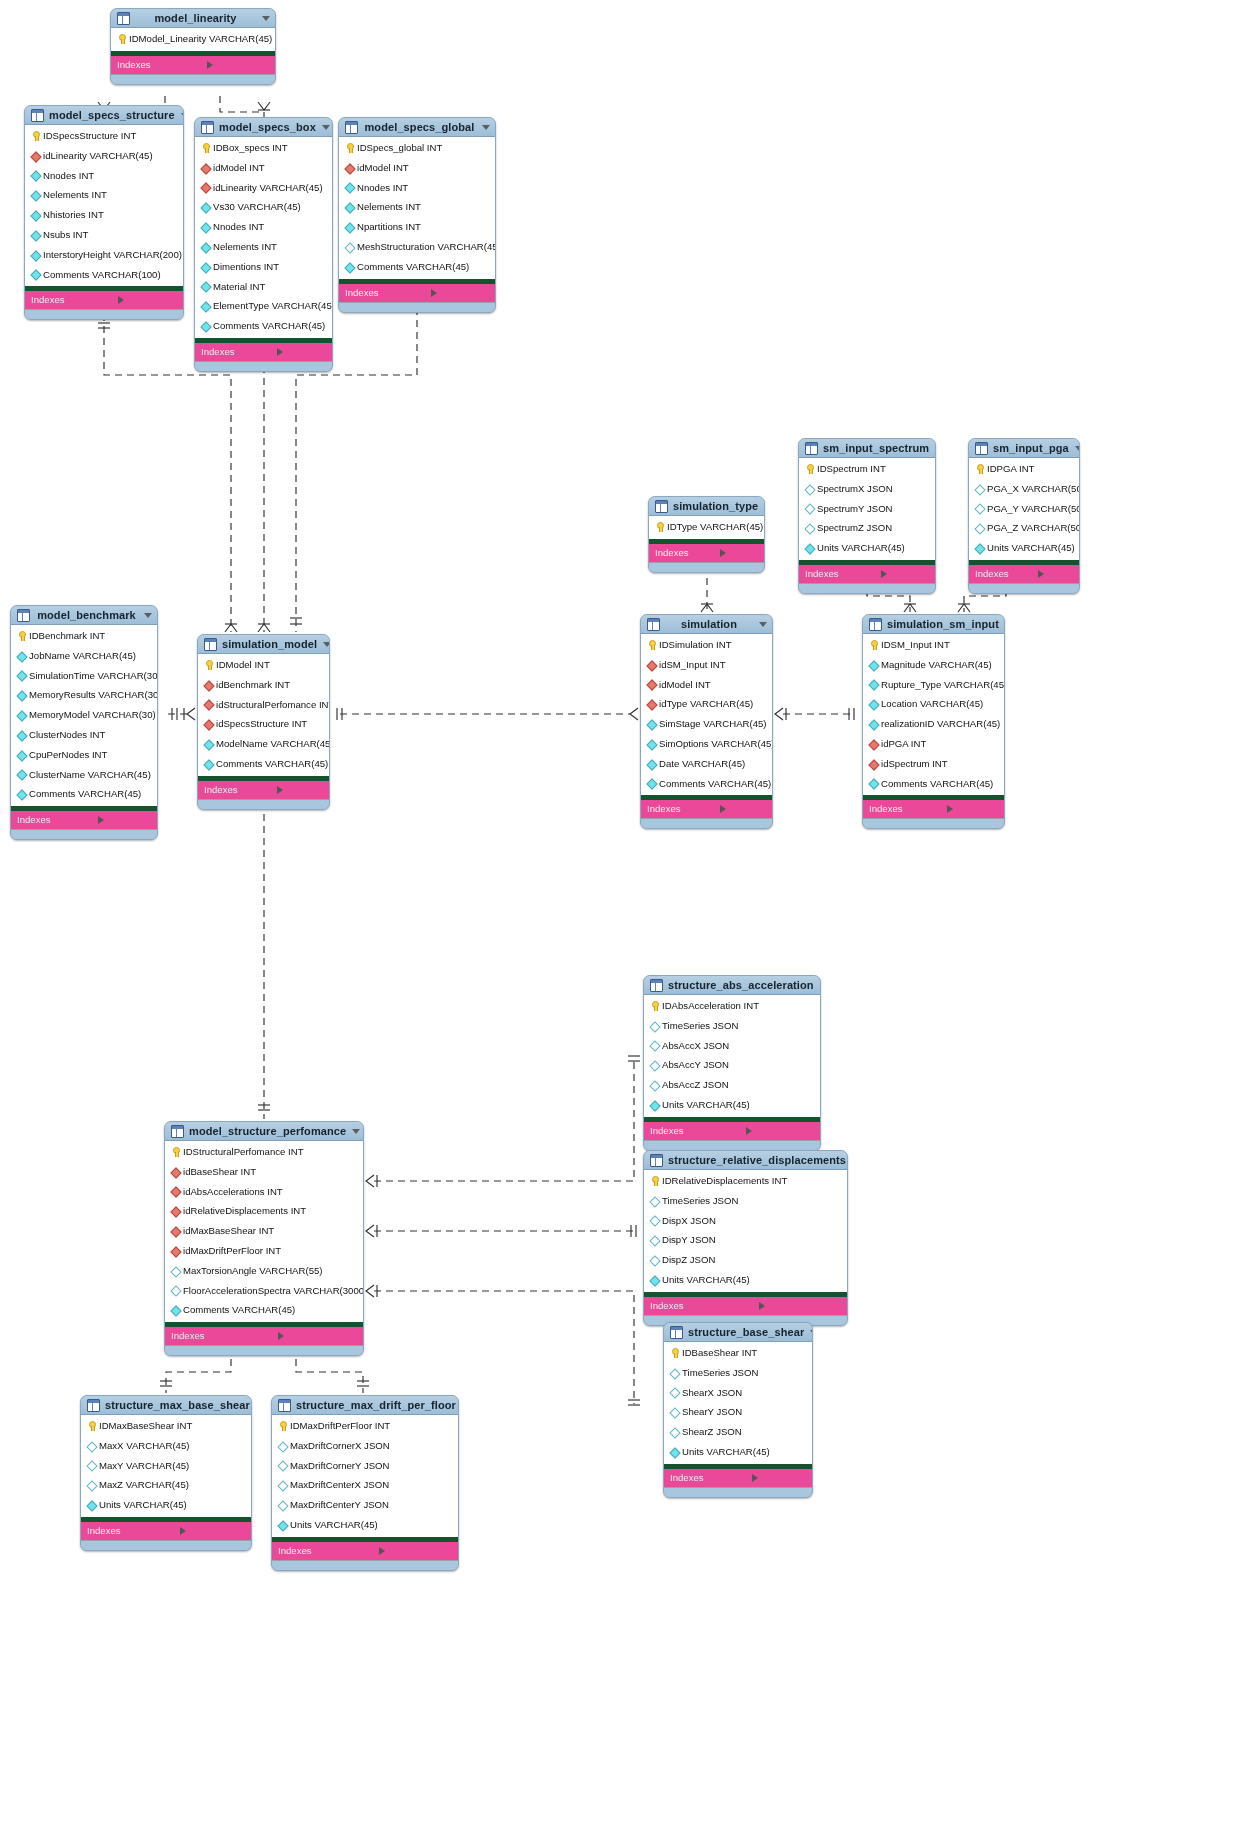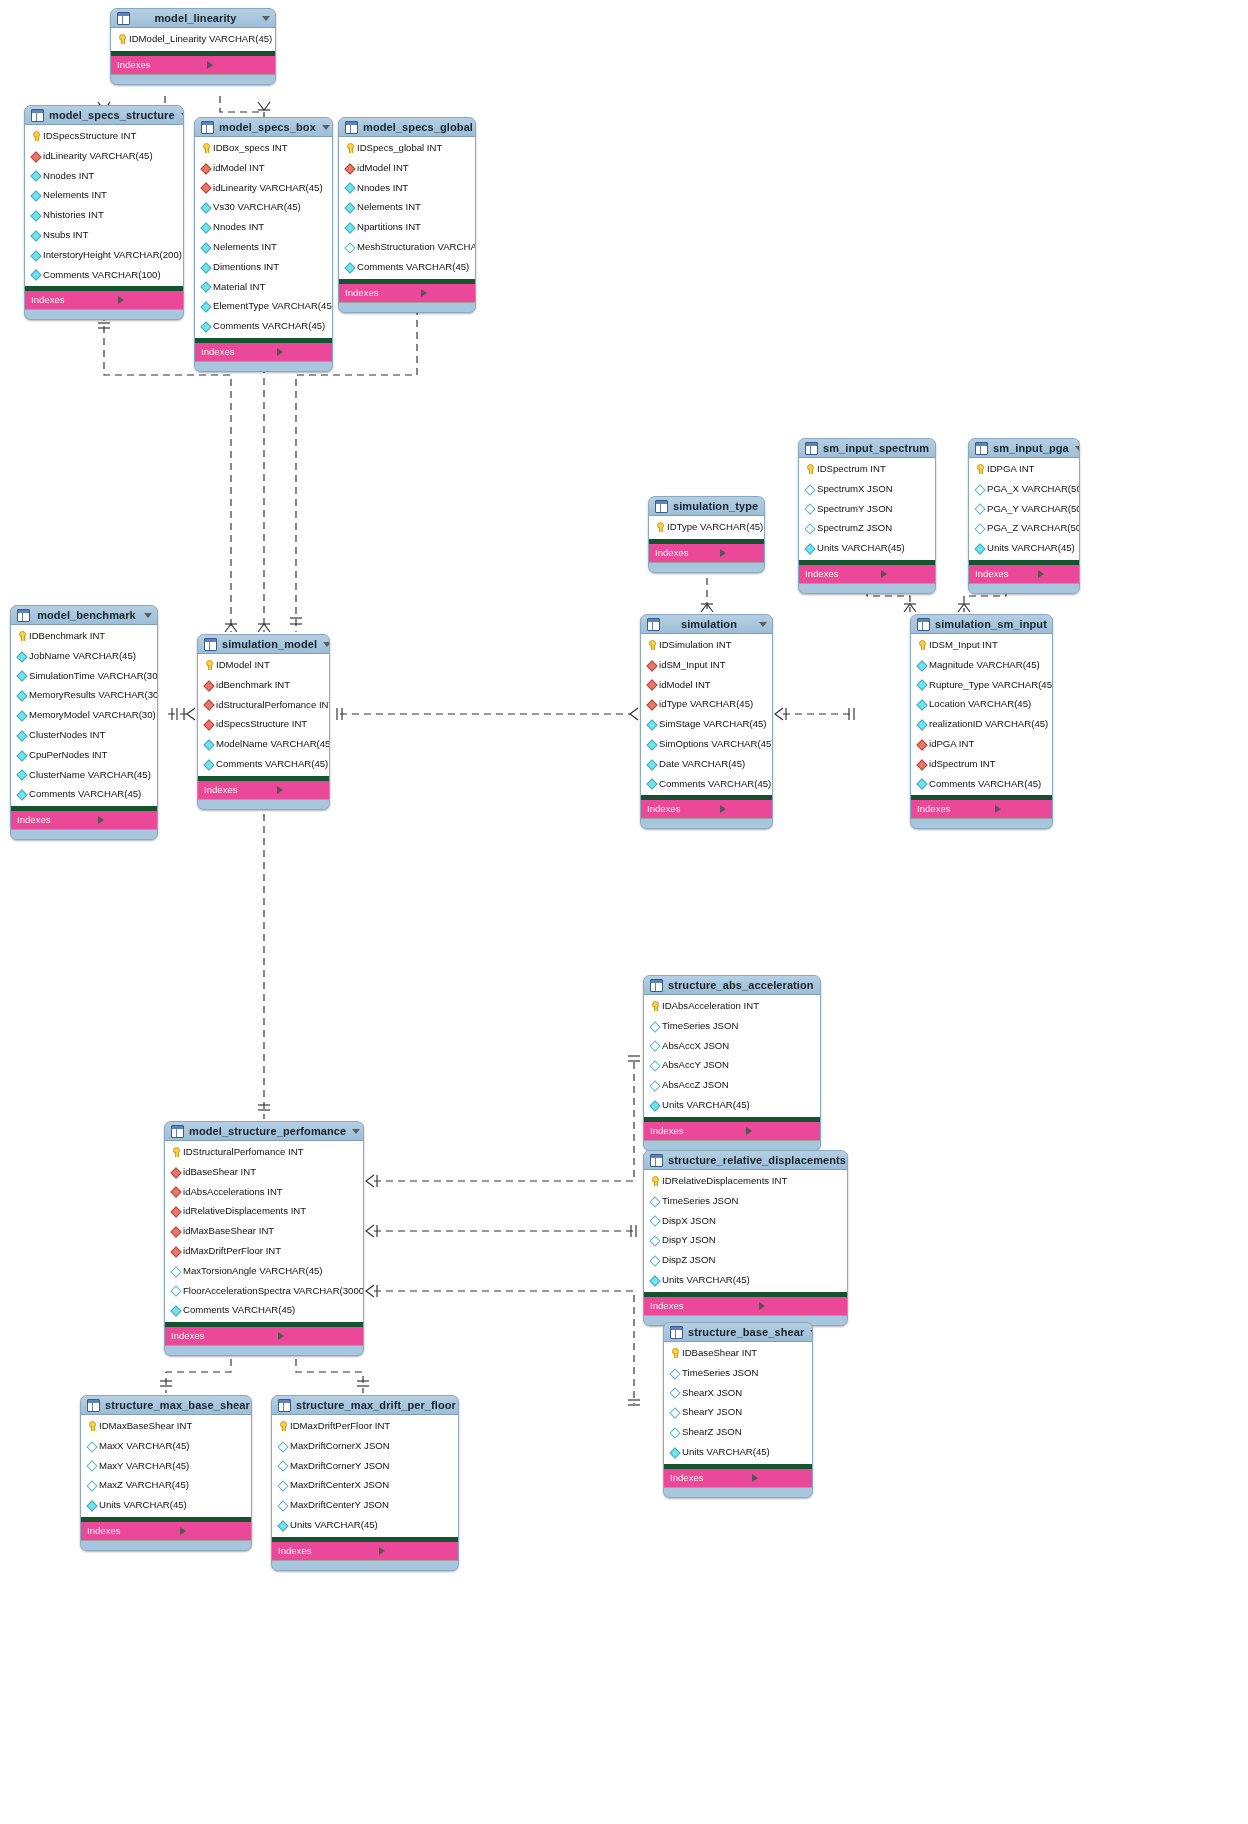--- a/index.html
+++ b/index.html
@@ -398,21 +398,21 @@
             <span class="mk mk-nn"></span>
             <span class="col-name">Comments VARCHAR(45)</span>
           </div>
         </div>
         <div class="tbl-idx">
           <span>Indexes</span>
           <span class="idx-arrow"></span>
         </div>
         <div class="tbl-foot"></div>
       </div>
-      <div class="tbl" style="left: 338px; top: 117px; width: 138px;">
+      <div class="tbl" style="left: 338px; top: 117px; width: 158px;">
         <div class="tbl-header">
           <span class="tbl-ico"></span>
           <span class="tbl-title">model_specs_global</span>
           <span class="caret"></span>
         </div>
         <div class="tbl-cols">
           <div class="col">
             <span class="mk mk-pk"></span>
             <span class="col-name">IDSpecs_global INT</span>
           </div>
@@ -572,21 +572,21 @@
             <span class="mk mk-nn"></span>
             <span class="col-name">Comments VARCHAR(45)</span>
           </div>
         </div>
         <div class="tbl-idx">
           <span>Indexes</span>
           <span class="idx-arrow"></span>
         </div>
         <div class="tbl-foot"></div>
       </div>
-      <div class="tbl" style="left: 862px; top: 614px; width: 143px; margin-left: 48px;">
+      <div class="tbl" style="left: 862px; top: 614px; width: 143px;">
         <div class="tbl-header">
           <span class="tbl-ico"></span>
           <span class="tbl-title">simulation_sm_input</span>
           <span class="caret"></span>
         </div>
         <div class="tbl-cols">
           <div class="col">
             <span class="mk mk-pk"></span>
             <span class="col-name">IDSM_Input INT</span>
           </div>
@@ -777,21 +777,21 @@
           <div class="col">
             <span class="mk mk-fk"></span>
             <span class="col-name">idMaxBaseShear INT</span>
           </div>
           <div class="col">
             <span class="mk mk-fk"></span>
             <span class="col-name">idMaxDriftPerFloor INT</span>
           </div>
           <div class="col">
             <span class="mk mk-nul"></span>
-            <span class="col-name">MaxTorsionAngle VARCHAR(45)</span>
+            <span class="col-name">MaxTorsionAngle VARCHAR(55)</span>
           </div>
           <div class="col">
             <span class="mk mk-nul"></span>
             <span class="col-name">FloorAccelerationSpectra VARCHAR(3000)</span>
           </div>
           <div class="col">
             <span class="mk mk-nn"></span>
             <span class="col-name">Comments VARCHAR(45)</span>
           </div>
         </div>

